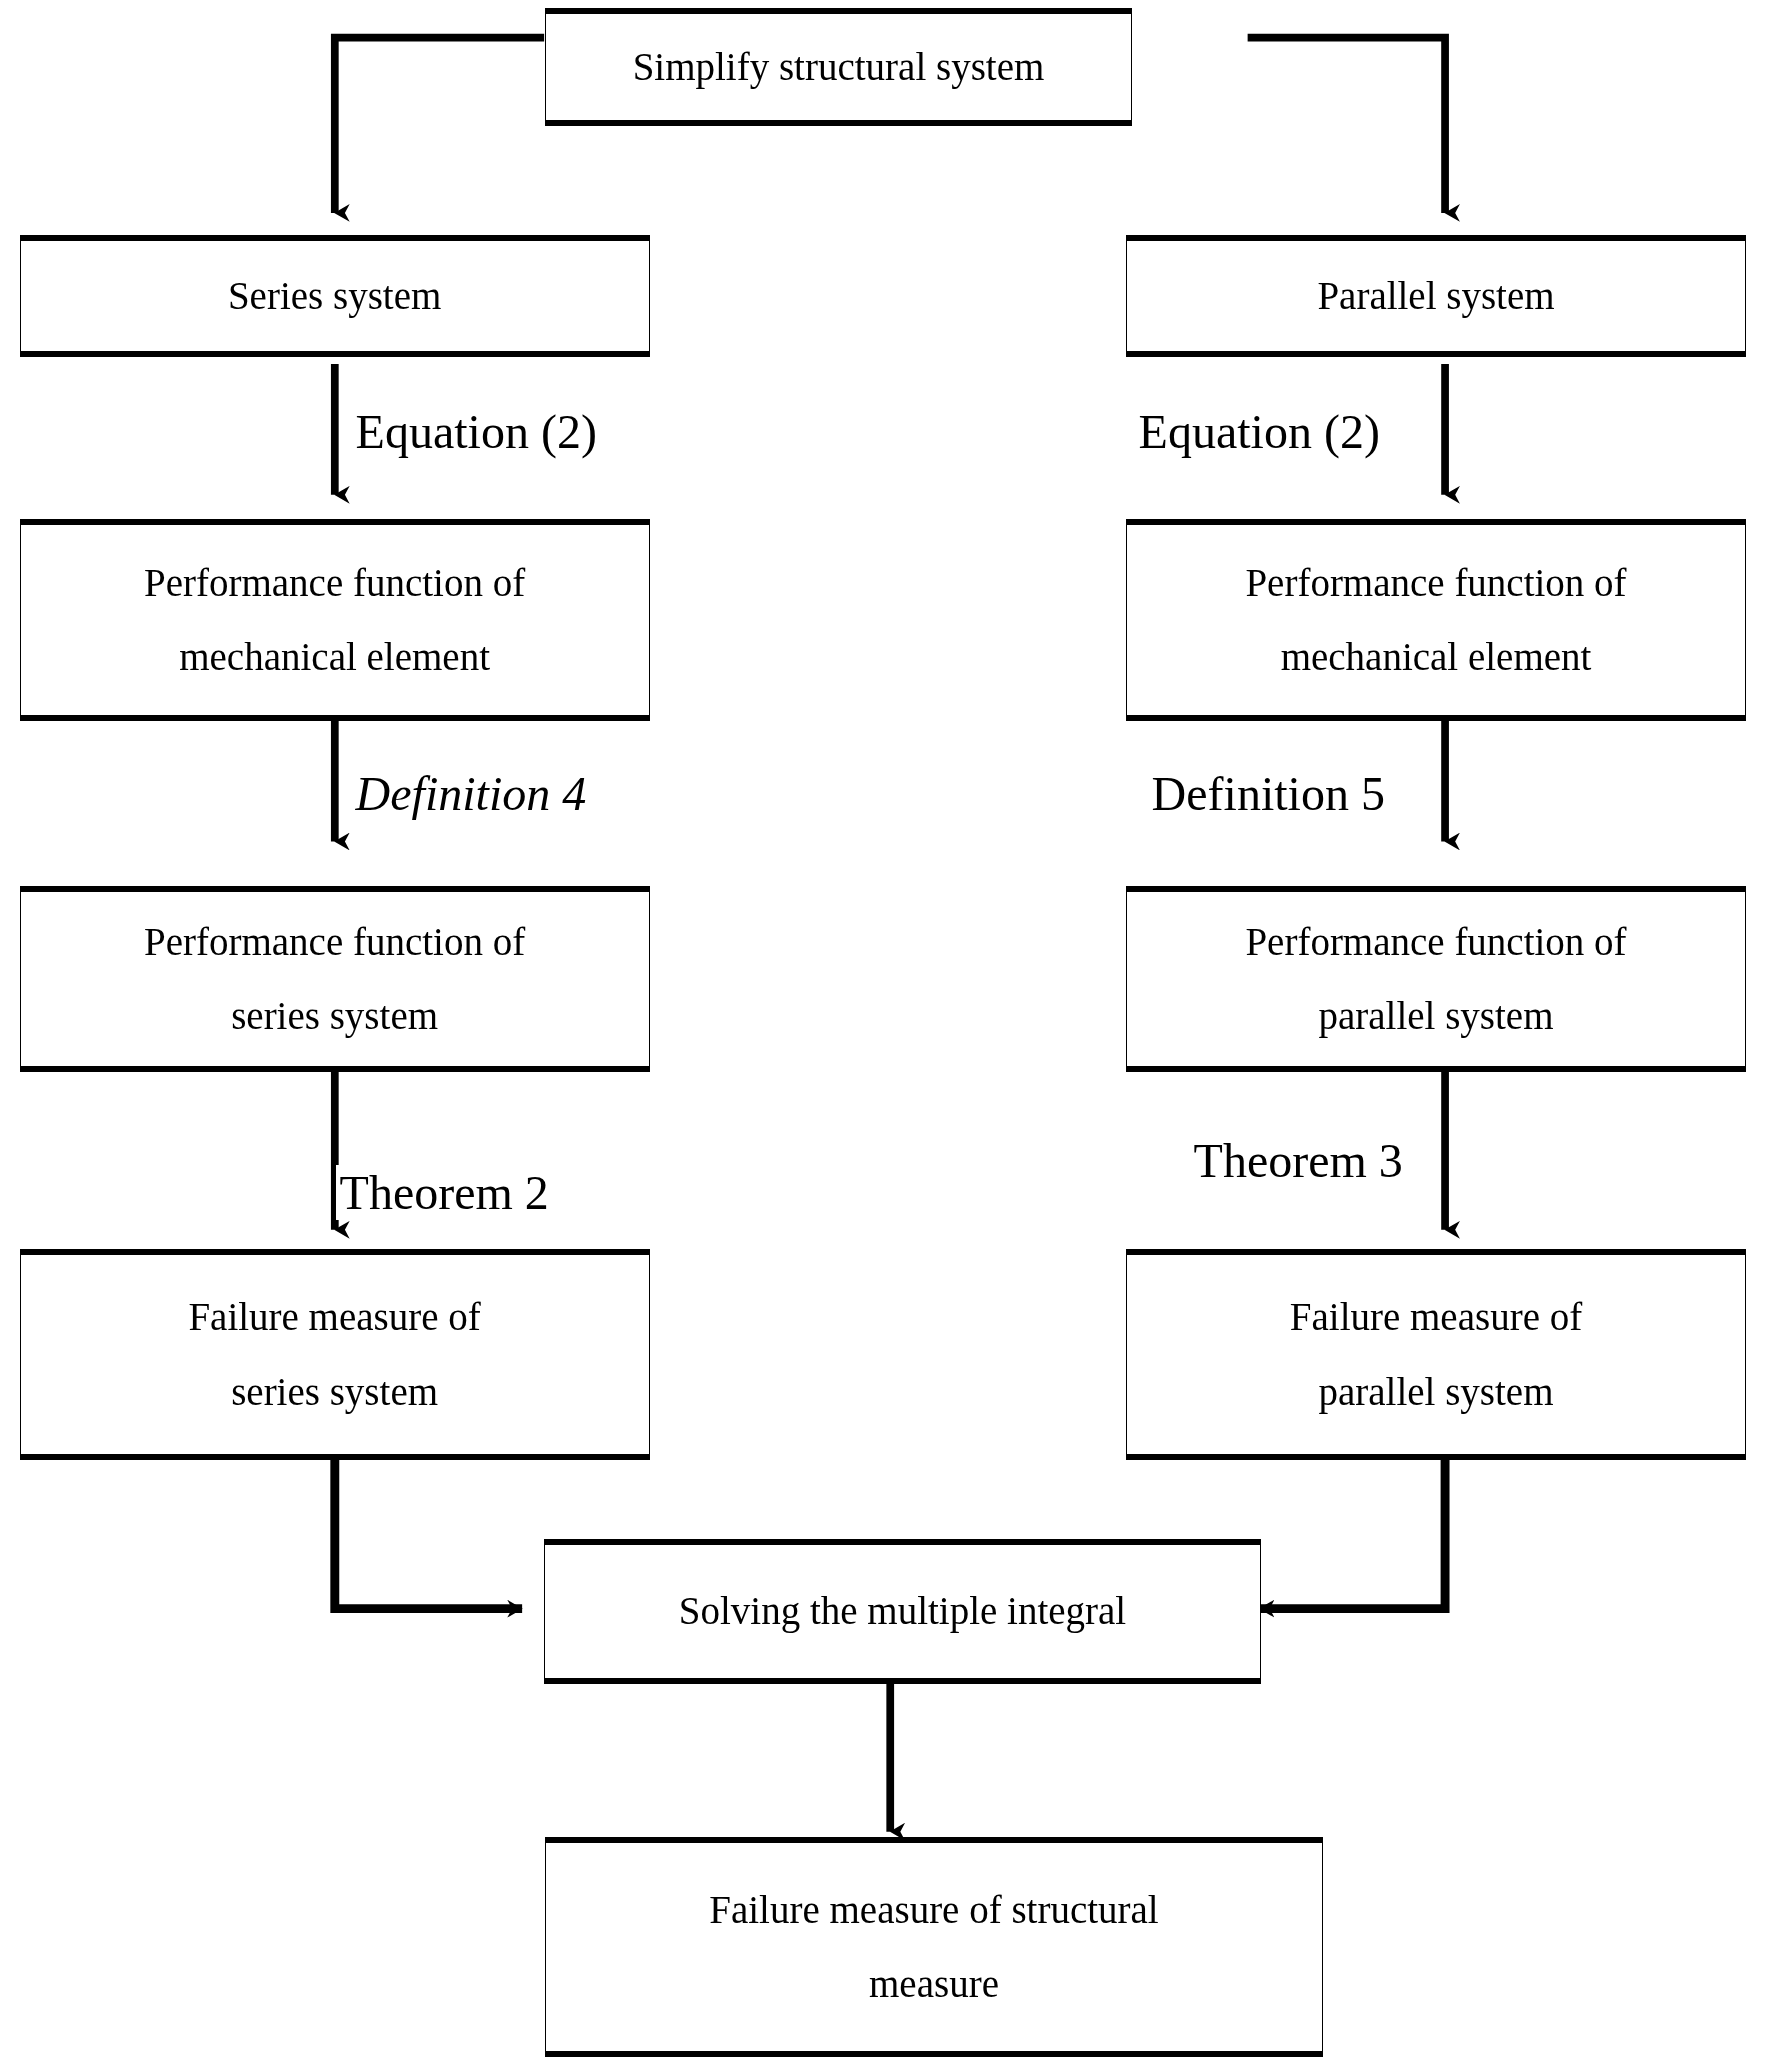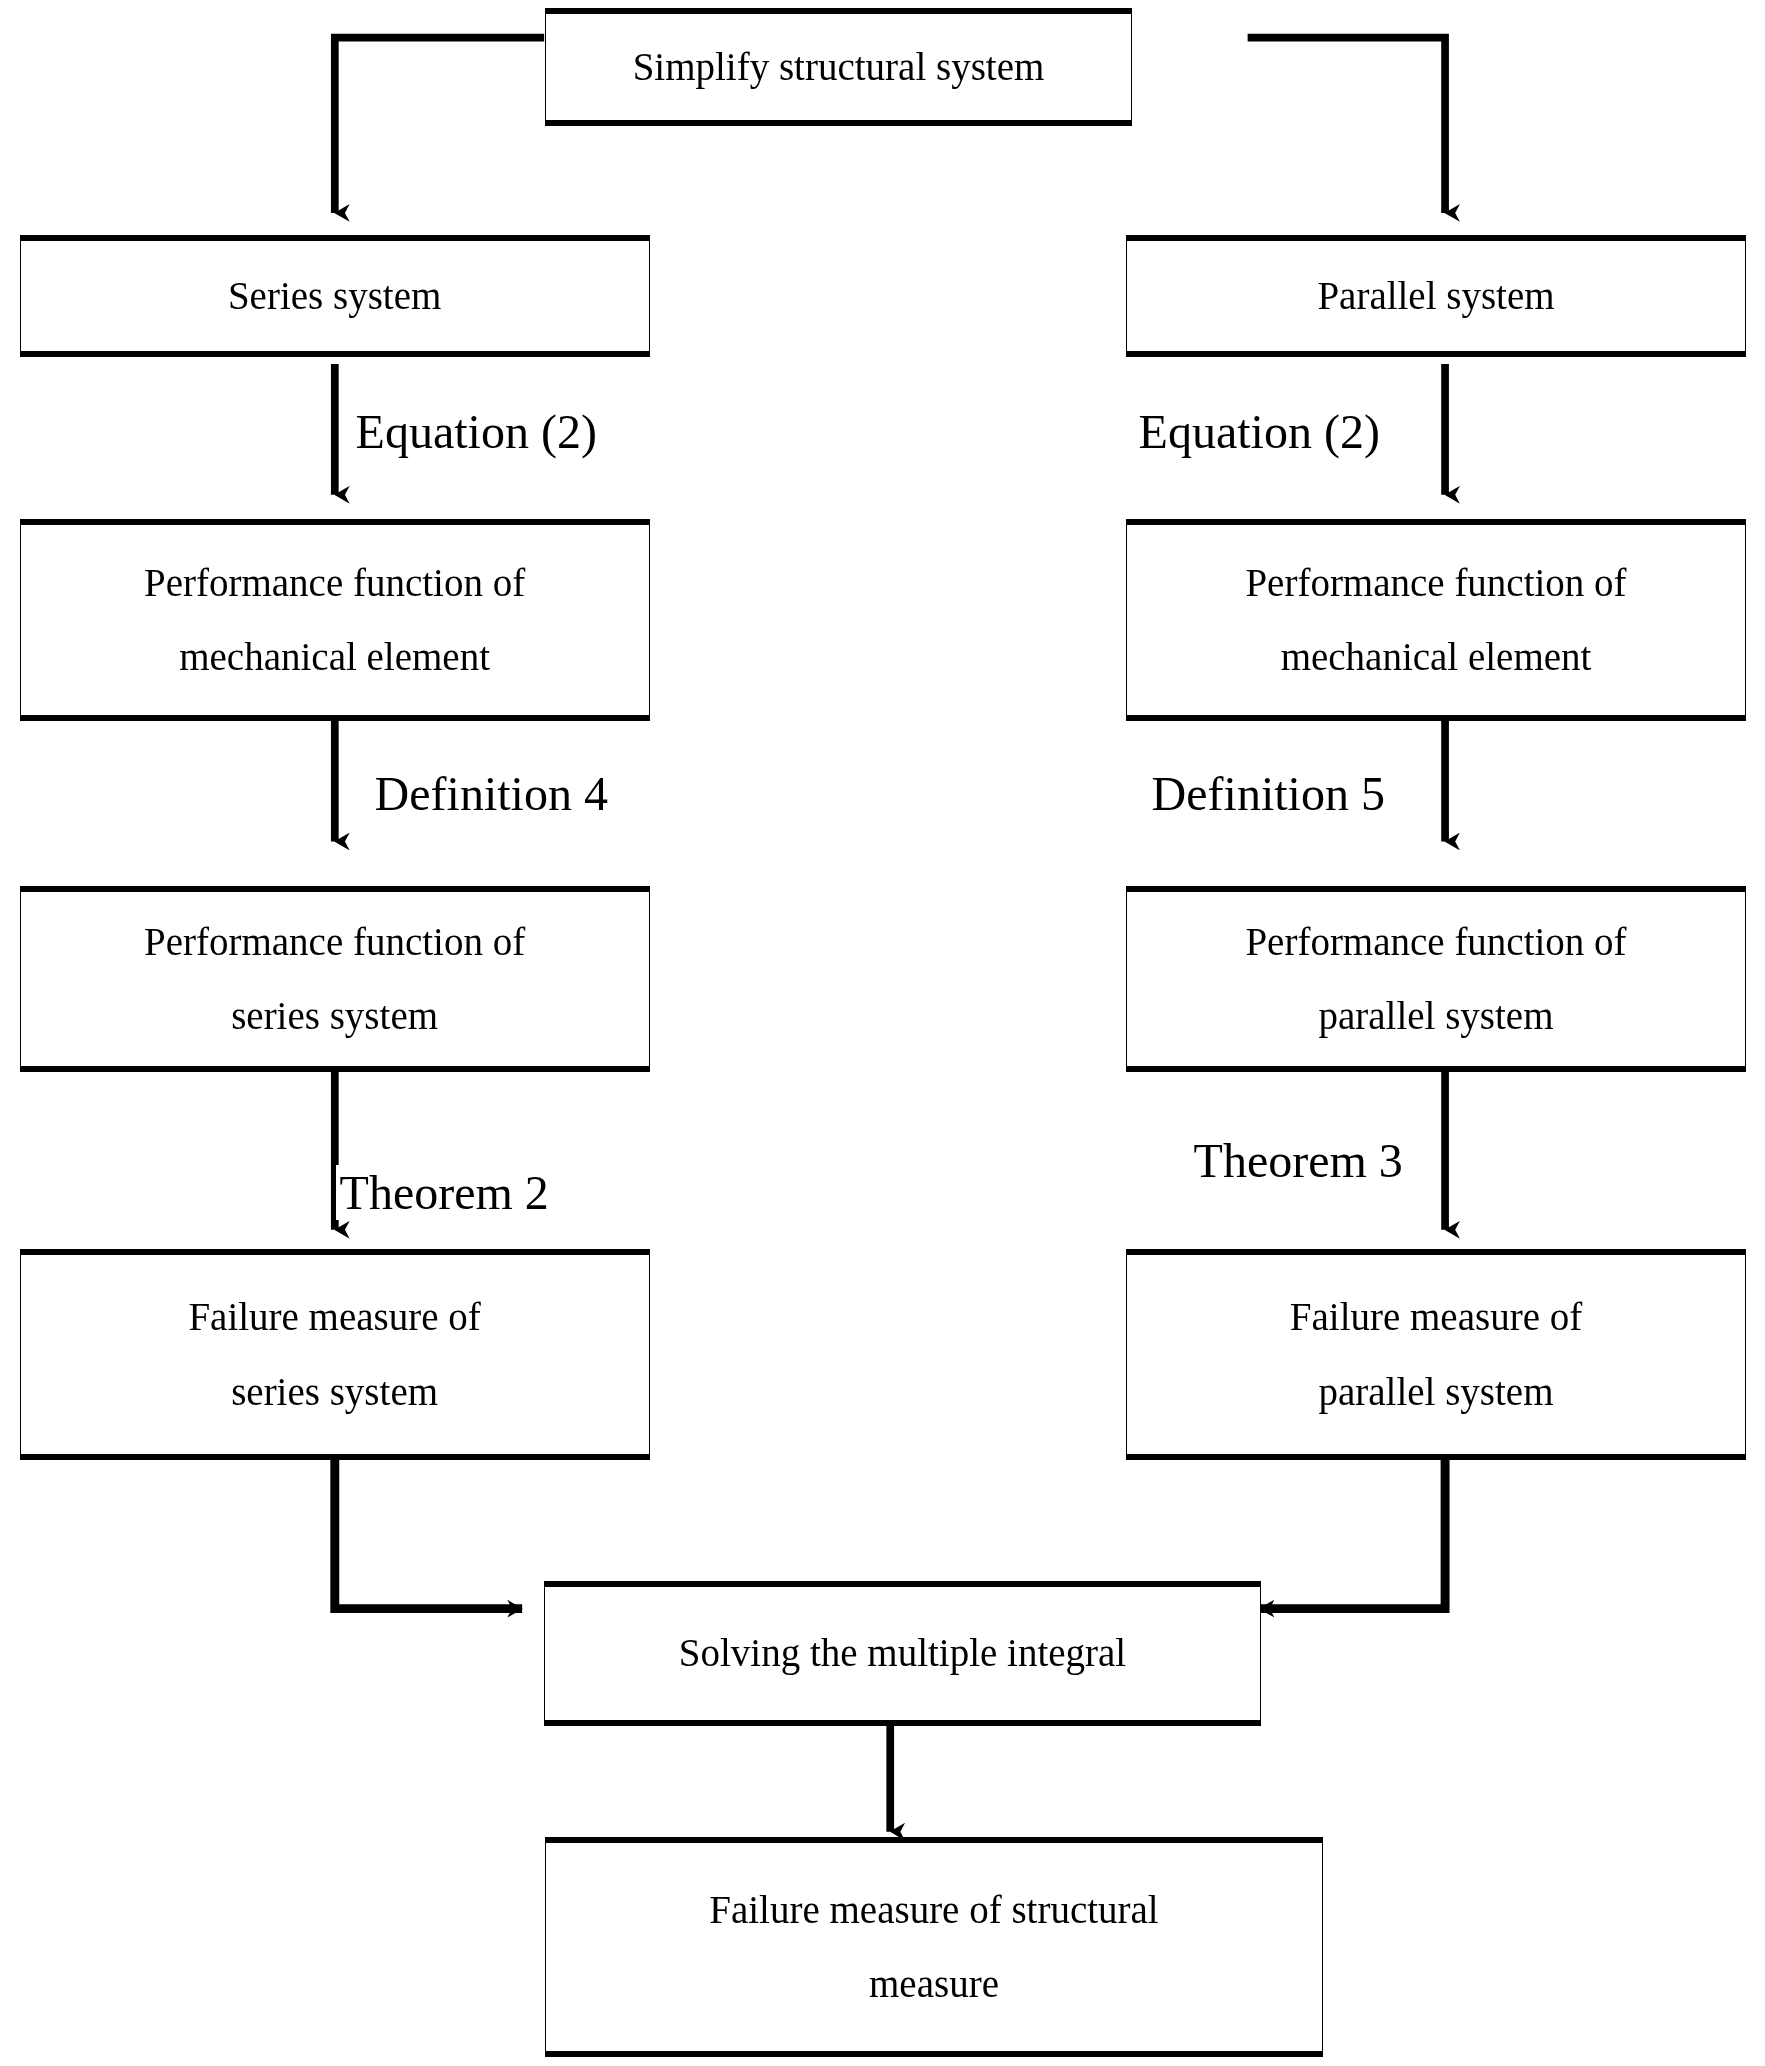--- a/index.html
+++ b/index.html
@@ -147,34 +147,34 @@
   <div class="node" style="left:19.6px; top:1249px; width:630px; height:211px;">
     <span class="ln">Failure measure of</span>
     <span class="ln">series system</span>
   </div>
 
   <div class="node" style="left:1126px; top:1249px; width:620px; height:211px;">
     <span class="ln">Failure measure of</span>
     <span class="ln">parallel system</span>
   </div>
 
-  <div class="node" style="left:544px; top:1581px; width:717px; height:145px;">
+  <div class="node" style="left:544px; top:1539px; width:717px; height:145px;">
     <span class="ln">Solving the multiple integral</span>
   </div>
 
   <div class="node" style="left:545px; top:1837px; width:778px; height:220px;">
     <span class="ln">Failure measure of structural</span>
     <span class="ln">measure</span>
   </div>
 
   <div class="edge-label" style="left:352px; top:404px;">Equation (2)</div>
 
   <div class="edge-label" style="left:1135px; top:404px;">Equation (2)</div>
 
-  <div class="edge-label" style="left:371px; top:766px;">Definition 4</div>
+  <div class="edge-label" style="left:352px; top:766px;font-style:italic;">Definition 4</div>
 
   <div class="edge-label" style="left:1148px; top:766px;">Definition 5</div>
 
   <div class="edge-label" style="left:336px; top:1133px;margin-top:32px;">Theorem 2</div>
 
   <div class="edge-label" style="left:1190px; top:1133px;">Theorem 3</div>
 
 </div>
 
 

